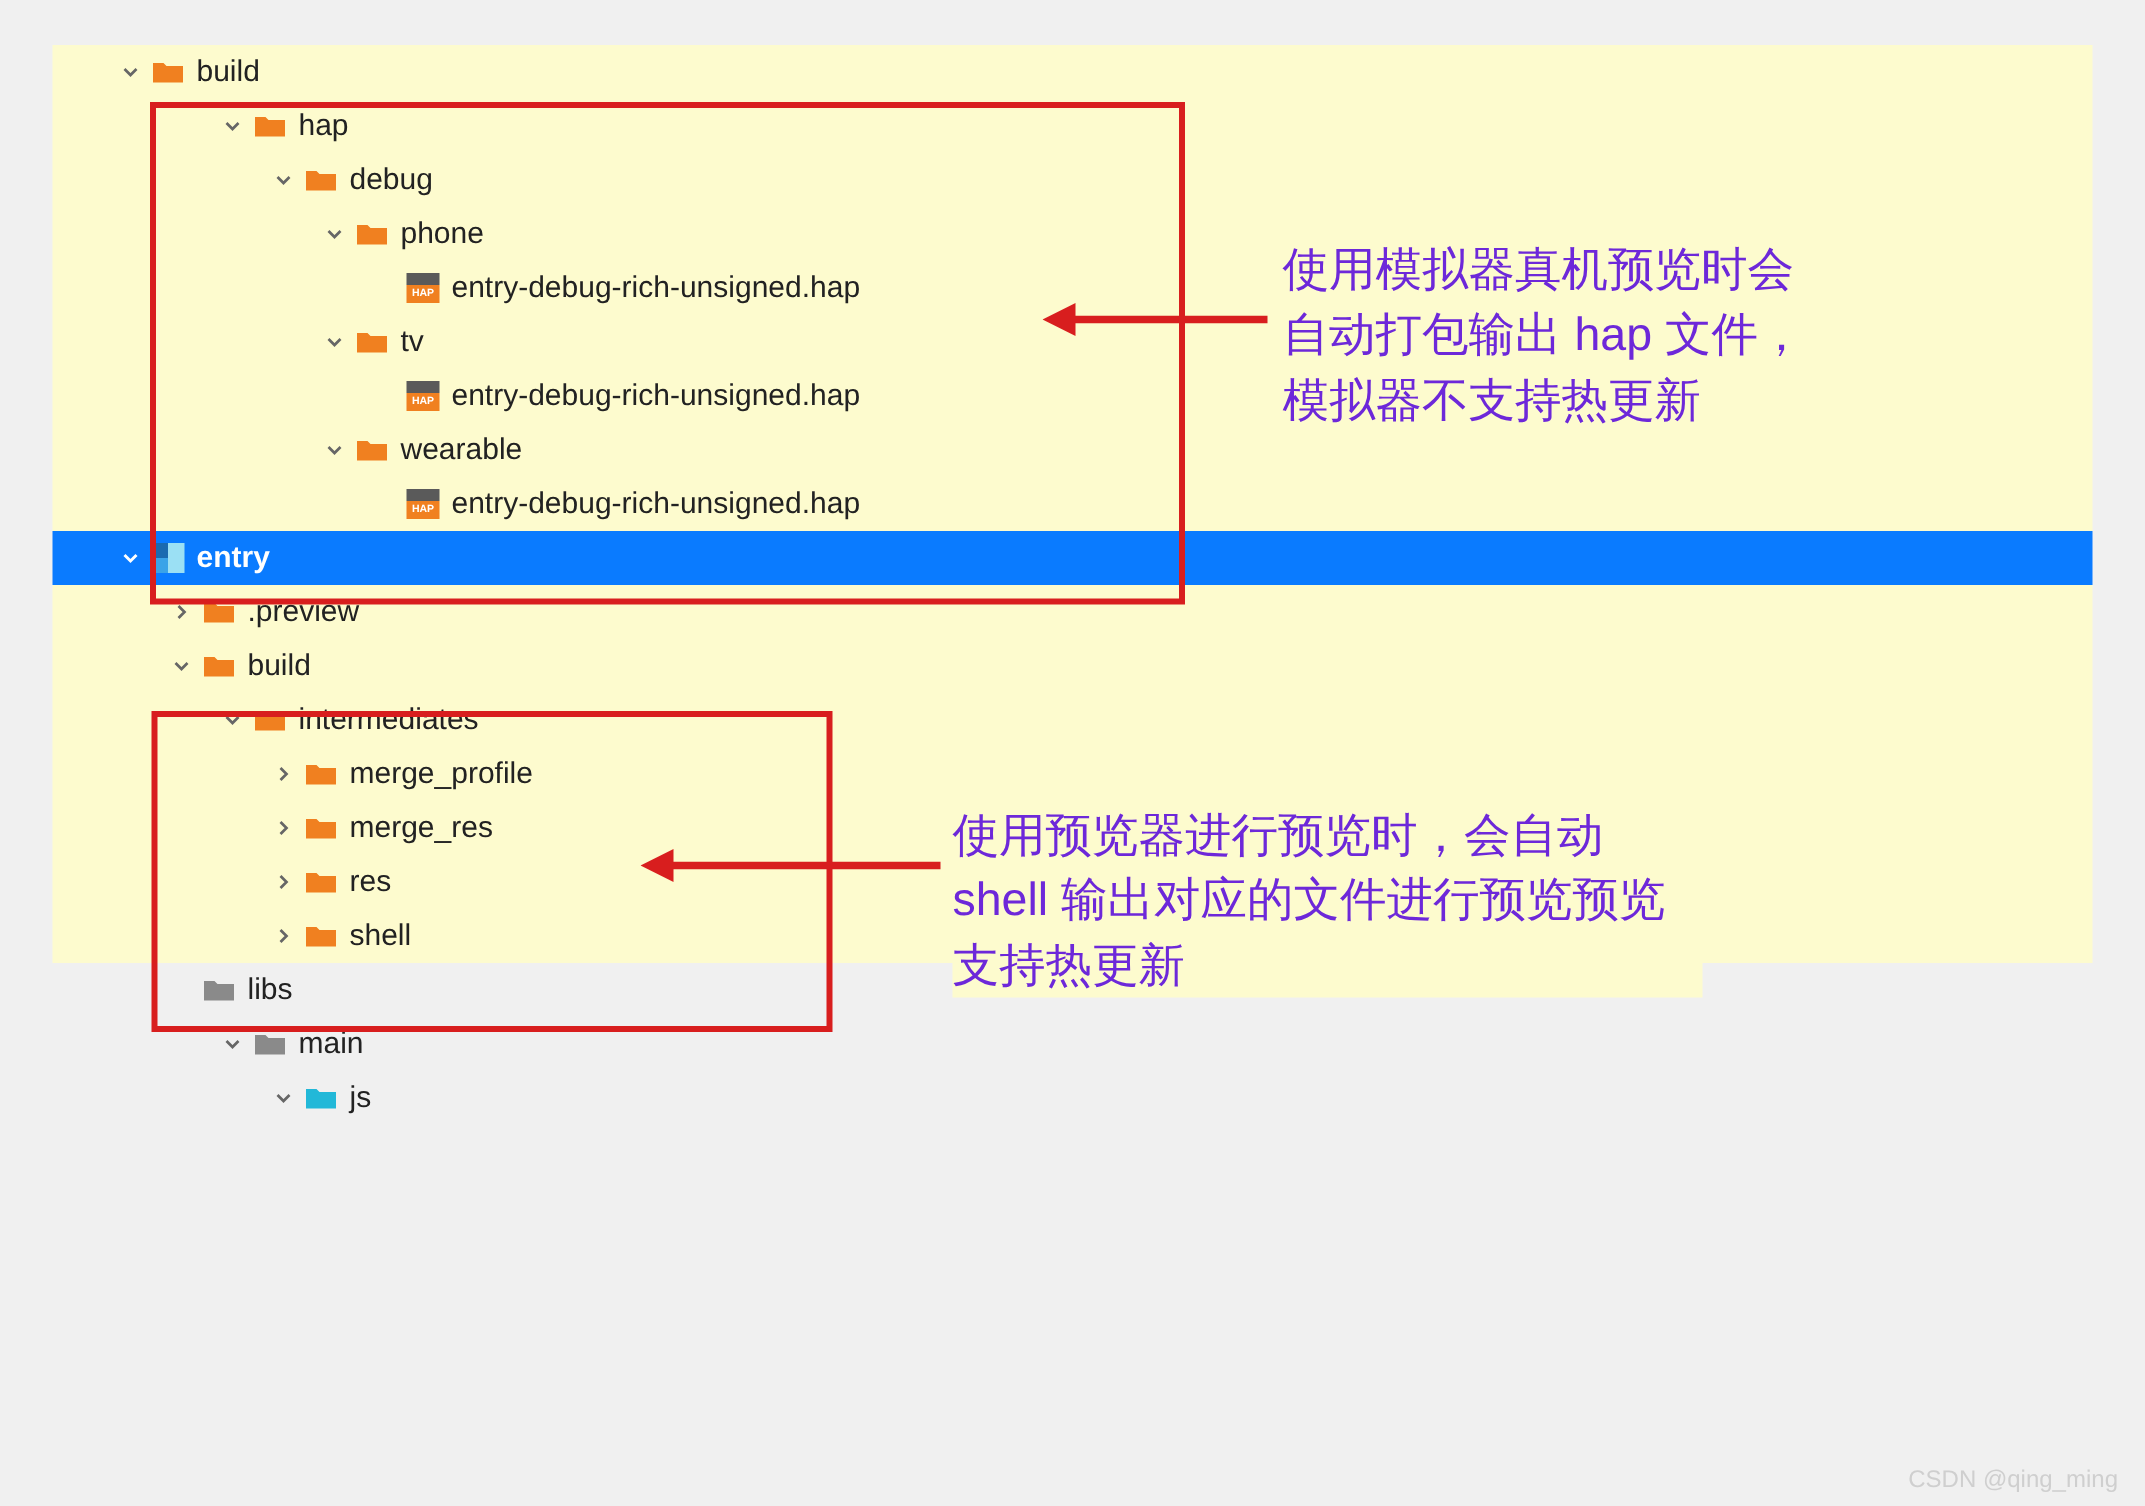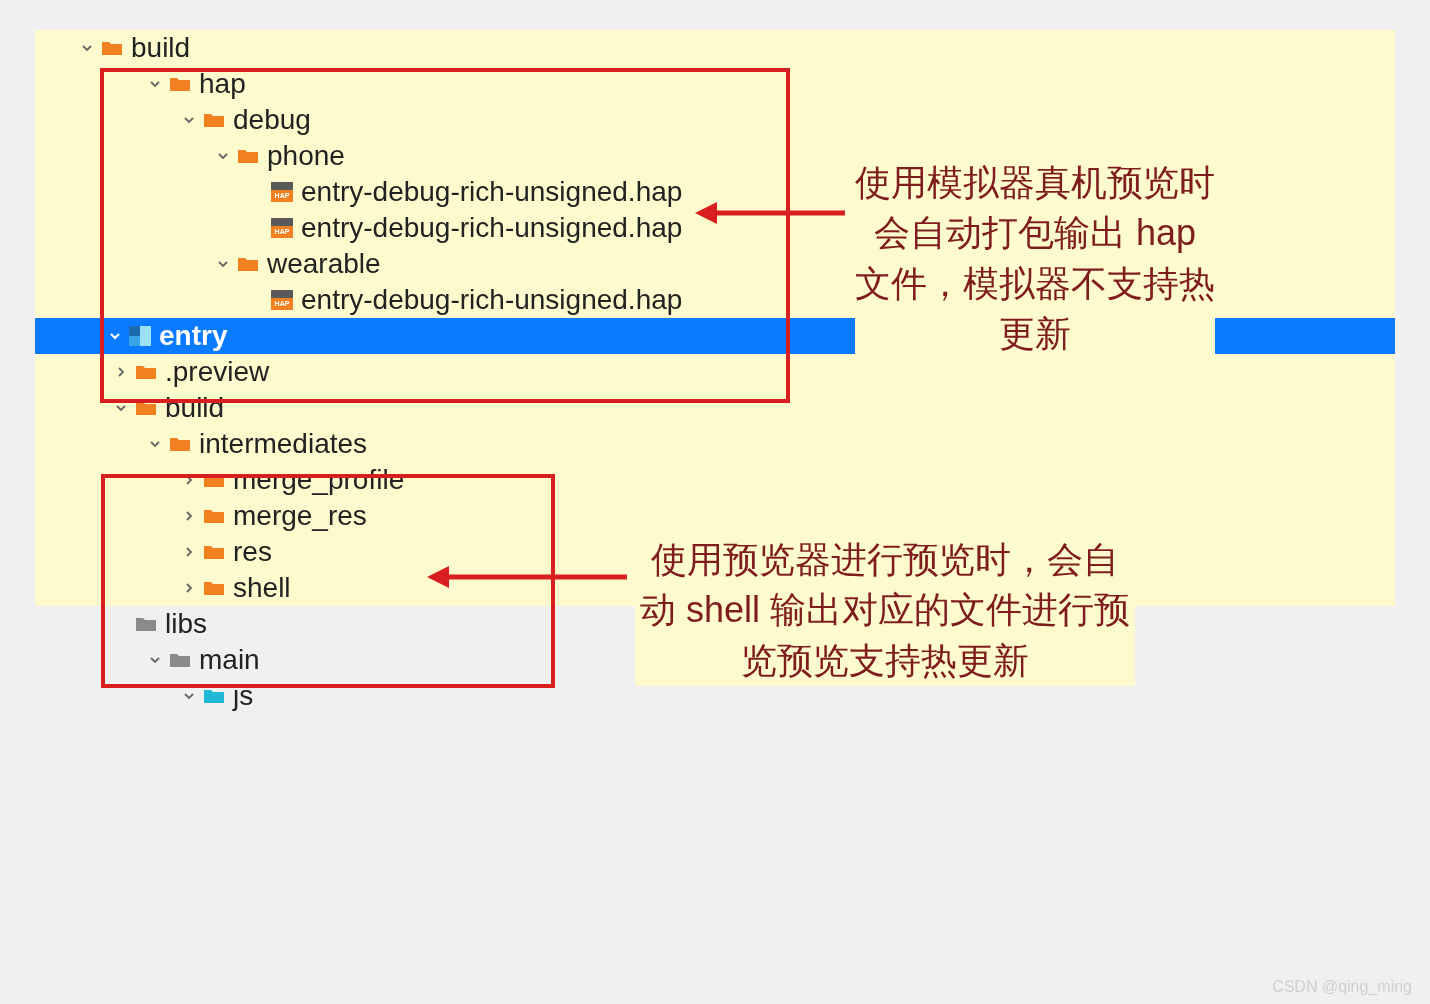--- a/index.html
+++ b/index.html
@@ -13,26 +13,26 @@
     }
     .tree-container {
       position: relative;
       width: 1360px;
       height: 860px;
     }
     .row {
       height: 36px;
       display: flex;
       align-items: center;
-      font-size: 28px;
+      font-size: 20px;
       color: #222;
       position: relative;
     }
     .row.yellow { background: #fdfbce; }
-    .row.blue { background: #0a7bff; color: #fff; font-weight: 700; padding-left: 28px; }
+    .row.blue { background: #0a7bff; color: #fff; font-weight: 700; }
     .row.gray { background: #f0f0f0; text-align: right; }
     .arrow {
       width: 16px;
       height: 16px;
       display: inline-flex;
       align-items: center;
       justify-content: center;
       margin-right: 6px;
       flex-shrink: 0;
     }
@@ -68,26 +68,25 @@
     .label { white-space: nowrap; }
     .indent { display: inline-block; flex-shrink: 0; }
     .red-box {
       position: absolute;
       border: 4px solid #d81e1e;
       pointer-events: none;
       z-index: 5;
     }
     .annotation {
       position: absolute;
-      color: #7f1d1d;
-      font-size: 36px;
+      color: #6d28d9;
+      font-size: 31px;
       line-height: 1.4;
       z-index: 3;
       background: #fdfbce;
-      text-align: center;
     }
     .anno-arrow {
       position: absolute;
       z-index: 4;
       pointer-events: none;
     }
     .watermark {
       position: absolute;
       bottom: 8px;
       right: 18px;
@@ -160,20 +159,34 @@
       </span>
   <span class="label">phone</span>
 </div>
 
 <div class="row yellow">
   <span class="indent" style="width:236px"></span>
   <span class="hap-icon"></span>
   <span class="label">entry-debug-rich-unsigned.hap</span>
 </div>
 
+<div class="row yellow">
+  <span class="indent" style="width:180px"></span>
+  <span class="arrow">
+        <svg viewBox="0 0 12 12">
+          <path d="M2 4 L6 8 L10 4" fill="none" stroke="#666" stroke-width="1.8"></path>
+        </svg>
+      </span>
+  <span class="folder-icon orange">
+        <svg viewBox="0 0 22 18">
+          <path d="M1 3 L1 16 L21 16 L21 5 L10 5 L8 3 Z"></path>
+        </svg>
+      </span>
+  <span class="label">tv</span>
+</div>
 
 <div class="row yellow">
   <span class="indent" style="width:236px"></span>
   <span class="hap-icon"></span>
   <span class="label">entry-debug-rich-unsigned.hap</span>
 </div>
 
 <div class="row yellow">
   <span class="indent" style="width:180px"></span>
   <span class="arrow">

